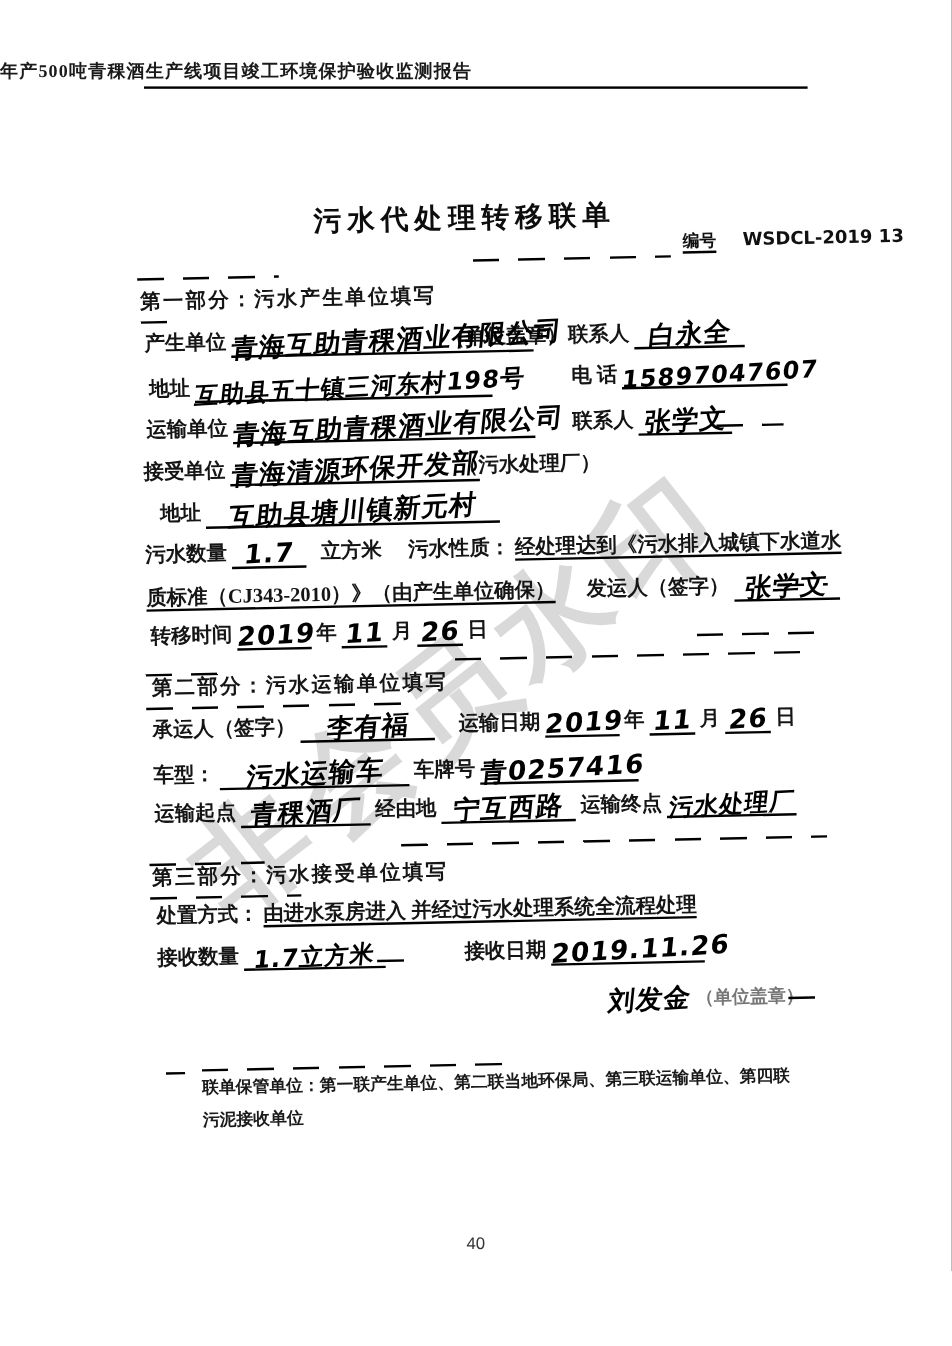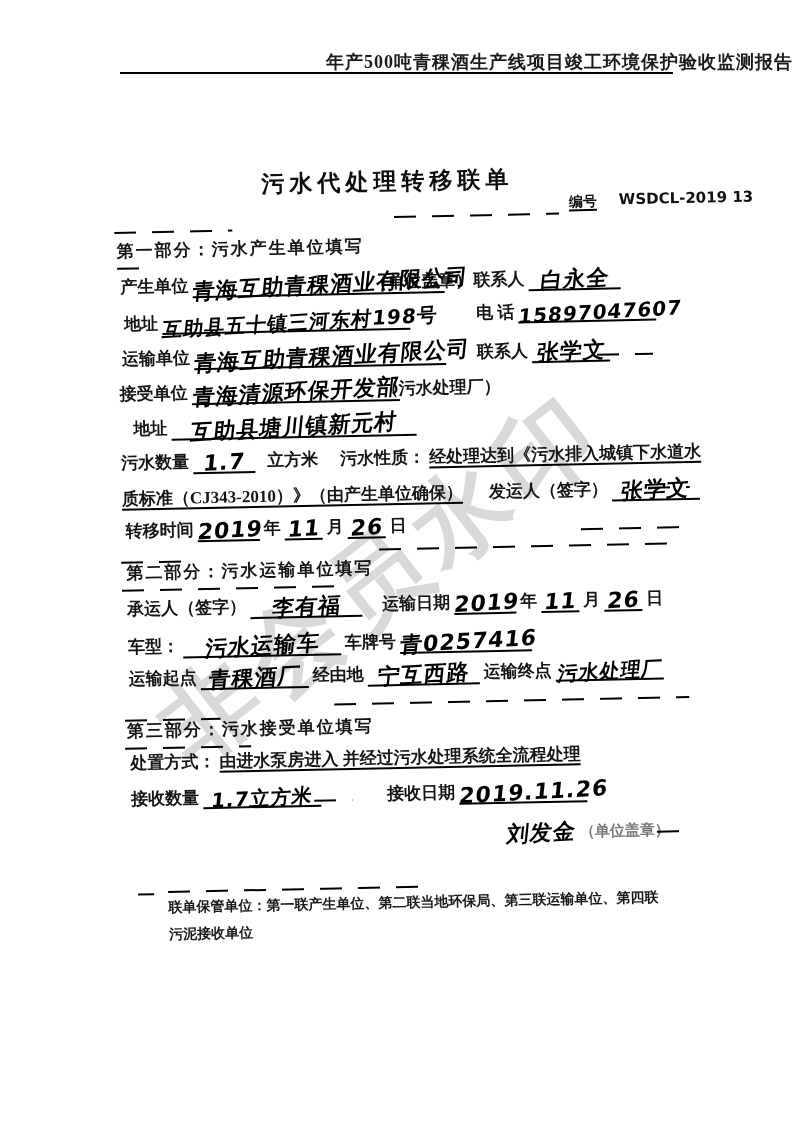--- a/index.html
+++ b/index.html
@@ -1,19 +1,19 @@
 <!DOCTYPE html>
 <html><head>
 <meta charset="utf-8">
 <style>
   html,body{margin:0;padding:0;background:#888;}
   .page{position:relative;width:793px;height:1122px;background:#fff;margin:0 auto;
         overflow:hidden;font-family:"Liberation Serif",serif;color:#111;}
-  .hdr{position:absolute;top:50px;left:0;width:100%;text-align:right;
-       font-size:18px;font-weight:bold;letter-spacing:1px;color:#1a1a1a;}
+  .hdr{position:absolute;top:50px;left:0;width:100%;text-align:left;
+       font-size:15px;font-weight:bold;letter-spacing:1px;color:#1a1a1a;}
   .hrule{position:absolute;top:72px;left:120px;width:553px;height:2px;background:#000;}
   .pagenum{position:absolute;top:1028px;left:0;width:100%;text-align:center;
            font-size:14px;color:#333;font-family:"Liberation Sans",sans-serif;}
   .watermark{position:absolute;left:105px;top:480px;width:640px;z-index:1;
              font-family:"DejaVu Sans",sans-serif;font-weight:bold;font-size:96px;
              letter-spacing:10px;color:rgba(0,0,0,0.15);transform:rotate(-38deg);
              transform-origin:50% 50%;white-space:nowrap;}
   .scan{position:absolute;inset:0;z-index:2;transform:rotate(-1.2deg);
         transform-origin:400px 500px;}
   .row{position:absolute;white-space:nowrap;}
@@ -194,13 +194,14 @@
 
     <div class="dash" style="top:888px;left:130px;width:16px;"></div>
     <div class="dash" style="top:886px;left:160px;width:262px;"></div>
     <div class="row foot" style="top:890px;left:160px;">
       <span>联单保管单位：第一联产生单位、第二联当地环保局、第三联运输单位、第四联</span><br>
       <span>污泥接收单位</span>
     </div>
 
   </div>
 
+  <div class="pagenum">40</div>
 </div>
 
 </body></html>

